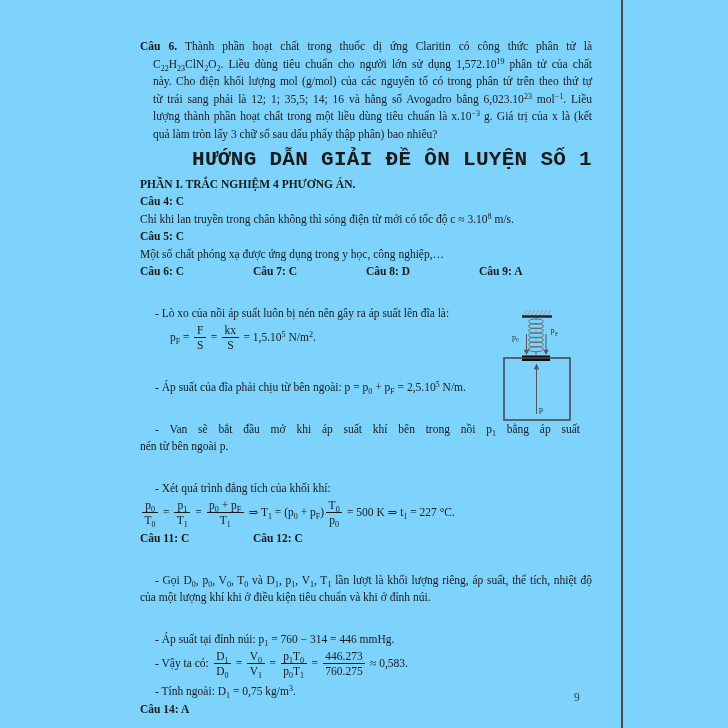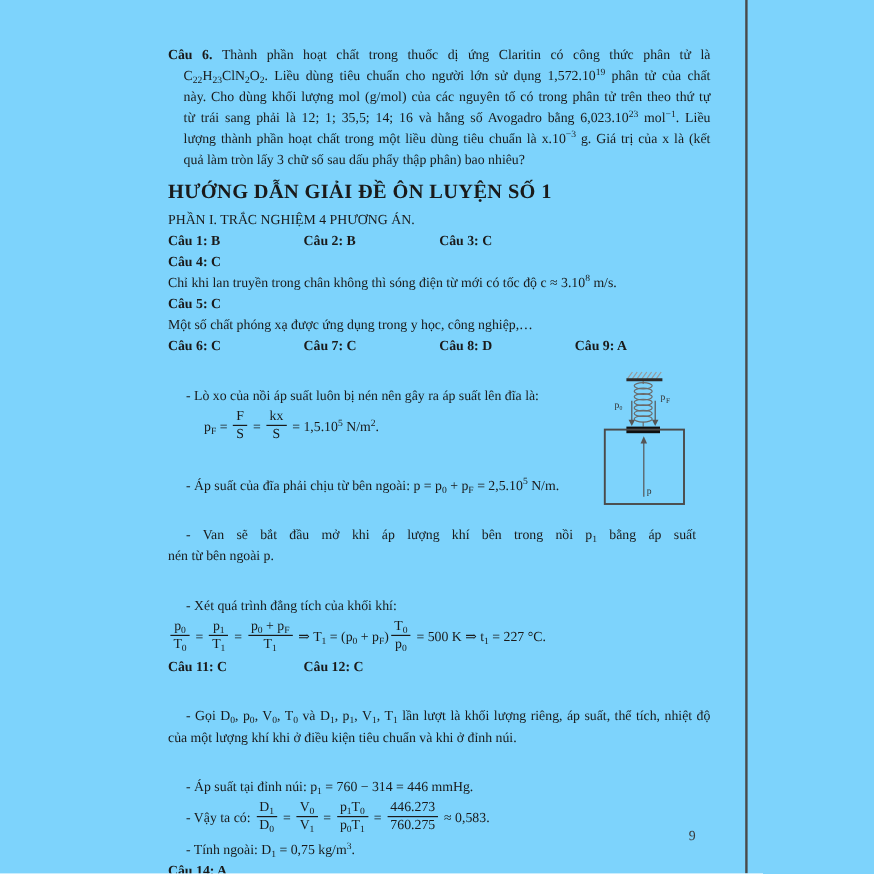--- a/index.html
+++ b/index.html
@@ -7,22 +7,22 @@
     position:relative;width:728px;height:728px;background:#7dd3fc;overflow:hidden;
     font-family:"Liberation Serif","DejaVu Serif",serif;color:#1a1a1a;
   }
   .content{position:absolute;left:140px;top:38px;width:452px;font-size:11.5px;line-height:17.5px;}
   b{font-weight:bold;}
   sub{font-size:8px;vertical-align:-2.5px;line-height:0;}
   sup{font-size:8px;vertical-align:4.5px;line-height:0;}
   .jl{text-align:justify;text-align-last:justify;}
   .q6{padding-left:13px;}
   .q6 .l1{margin-left:-13px;}
-  .title{font-size:17px;font-weight:bold;text-align:left;margin:4px 0 0 0;line-height:26px;letter-spacing:.3px;}
-  .part-heading{font-weight:normal;margin-top:2px;line-height:18px;}
+  .title{font-size:21px;font-weight:bold;text-align:right;margin:4px 0 0 0;line-height:26px;letter-spacing:.3px;font-family:Liberation Mono, monospace;}
+  .part-heading{font-weight:bold;margin-top:2px;line-height:18px;}
   .ansrow{line-height:17.5px;}
   .ansrow .cell{display:inline-block;width:113px;font-weight:bold;}
   .ansrow .cell:last-child{width:auto;}
   .ansline{font-weight:bold;}
   .bullet{padding-left:15px;margin-top:24px;}
   .narrow{width:425px;}
   .formula{padding:3px 0;}
   .ind30{padding-left:30px;}
   .ind15{padding-left:15px;}
   .frac{display:inline-block;vertical-align:middle;text-align:center;margin:0 2px;position:relative;top:-1.5px;}
@@ -36,45 +36,42 @@
 </head>
 <body>
 
 <div class="page">
 
   <div class="content">
 
     <div class="q6">
       <div class="jl l1"><b>Câu 6. </b><span>Thành phần hoạt chất trong thuốc dị ứng Claritin có công thức phân tử là</span></div>
       <div class="jl"><span>C</span><sub>22</sub><span>H</span><sub>23</sub><span>ClN</span><sub>2</sub><span>O</span><sub>2</sub><span>. Liều dùng tiêu chuẩn cho người lớn sử dụng 1,572.10</span><sup>19</sup><span> phân tử của chất</span></div>
-      <div class="jl"><span>này. Cho dùng khối lượng mol (g/mol) của các nguyên tố có trong phân tử trên theo thứ tự</span></div>
+      <div class="jl"><span>này. Cho điện khối lượng mol (g/mol) của các nguyên tố có trong phân tử trên theo thứ tự</span></div>
       <div class="jl"><span>từ trái sang phải là 12; 1; 35,5; 14; 16 và hằng số Avogadro bằng 6,023.10</span><sup>23</sup><span> mol</span><sup>−1</sup><span>. Liều</span></div>
       <div class="jl"><span>lượng thành phần hoạt chất trong một liều dùng tiêu chuẩn là x.10</span><sup>−3</sup><span> g. Giá trị của x là (kết</span></div>
       <div><span>quả làm tròn lấy 3 chữ số sau dấu phẩy thập phân) bao nhiêu?</span></div>
     </div>
 
     <div class="title">HƯỚNG DẪN GIẢI ĐỀ ÔN LUYỆN SỐ 1</div>
 
     <div class="part-heading">PHẦN I. TRẮC NGHIỆM 4 PHƯƠNG ÁN.</div>
 
-    <div class="ansrow">
-      <span class="cell">Câu 1: B</span><span class="cell">Câu 2: B</span><span class="cell">Câu 3: C</span>
-    </div>
     <div class="ansline">Câu 4: C</div>
     <div><span>Chỉ khi lan truyền trong chân không thì sóng điện từ mới có tốc độ c ≈ 3.10</span><sup>8</sup><span> m/s.</span></div>
     <div class="ansline">Câu 5: C</div>
     <div>Một số chất phóng xạ được ứng dụng trong y học, công nghiệp,…</div>
     <div class="ansrow">
       <span class="cell">Câu 6: C</span><span class="cell">Câu 7: C</span><span class="cell">Câu 8: D</span><span class="cell">Câu 9: A</span>
     </div>
 
     <div class="bullet">- Lò xo của nồi áp suất luôn bị nén nên gây ra áp suất lên đĩa là:</div>
     <div class="formula ind30"><span>p</span><sub>F</sub><span> = </span><span class="frac"><span class="fr-n"><span>F</span></span><span class="fr-d"><span>S</span></span></span><span> = </span><span class="frac"><span class="fr-n"><span>kx</span></span><span class="fr-d"><span>S</span></span></span><span> = 1,5.10</span><sup>5</sup><span> N/m</span><sup>2</sup><span>.</span></div>
     <div class="bullet"><span>- Áp suất của đĩa phải chịu từ bên ngoài: p = p</span><sub>0</sub><span> + p</span><sub>F</sub><span> = 2,5.10</span><sup>5</sup><span> N/m.</span></div>
-    <div class="bullet jl narrow"><span>- Van sẽ bắt đầu mở khi áp lượng khí bên trong nồi p</span><sub>1</sub><span> bằng áp suất</span></div>
+    <div class="bullet jl narrow"><span>- Van sẽ bắt đầu mở khi áp suất khí bên trong nồi p</span><sub>1</sub><span> bằng áp suất</span></div>
     <div>nén từ bên ngoài p.</div>
     <div class="bullet">- Xét quá trình đẳng tích của khối khí:</div>
     <div class="formula"><span class="frac"><span class="fr-n"><span>p</span><sub>0</sub></span><span class="fr-d"><span>T</span><sub>0</sub></span></span><span> = </span><span class="frac"><span class="fr-n"><span>p</span><sub>1</sub></span><span class="fr-d"><span>T</span><sub>1</sub></span></span><span> = </span><span class="frac"><span class="fr-n"><span>p</span><sub>0</sub><span> + p</span><sub>F</sub></span><span class="fr-d"><span>T</span><sub>1</sub></span></span><span> ⇒ T</span><sub>1</sub><span> = (p</span><sub>0</sub><span> + p</span><sub>F</sub><span>)</span><span class="frac"><span class="fr-n"><span>T</span><sub>0</sub></span><span class="fr-d"><span>p</span><sub>0</sub></span></span><span> = 500 K ⇒ t</span><sub>1</sub><span> = 227 °C.</span></div>
 
     <div class="ansrow">
       <span class="cell">Câu 11: C</span><span class="cell">Câu 12: C</span>
     </div>
 
     <div class="bullet jl"><span>- Gọi D</span><sub>0</sub><span>, p</span><sub>0</sub><span>, V</span><sub>0</sub><span>, T</span><sub>0</sub><span> và D</span><sub>1</sub><span>, p</span><sub>1</sub><span>, V</span><sub>1</sub><span>, T</span><sub>1</sub><span> lần lượt là khối lượng riêng, áp suất, thể tích, nhiệt độ</span></div>
     <div>của một lượng khí khi ở điều kiện tiêu chuẩn và khi ở đỉnh núi.</div>

